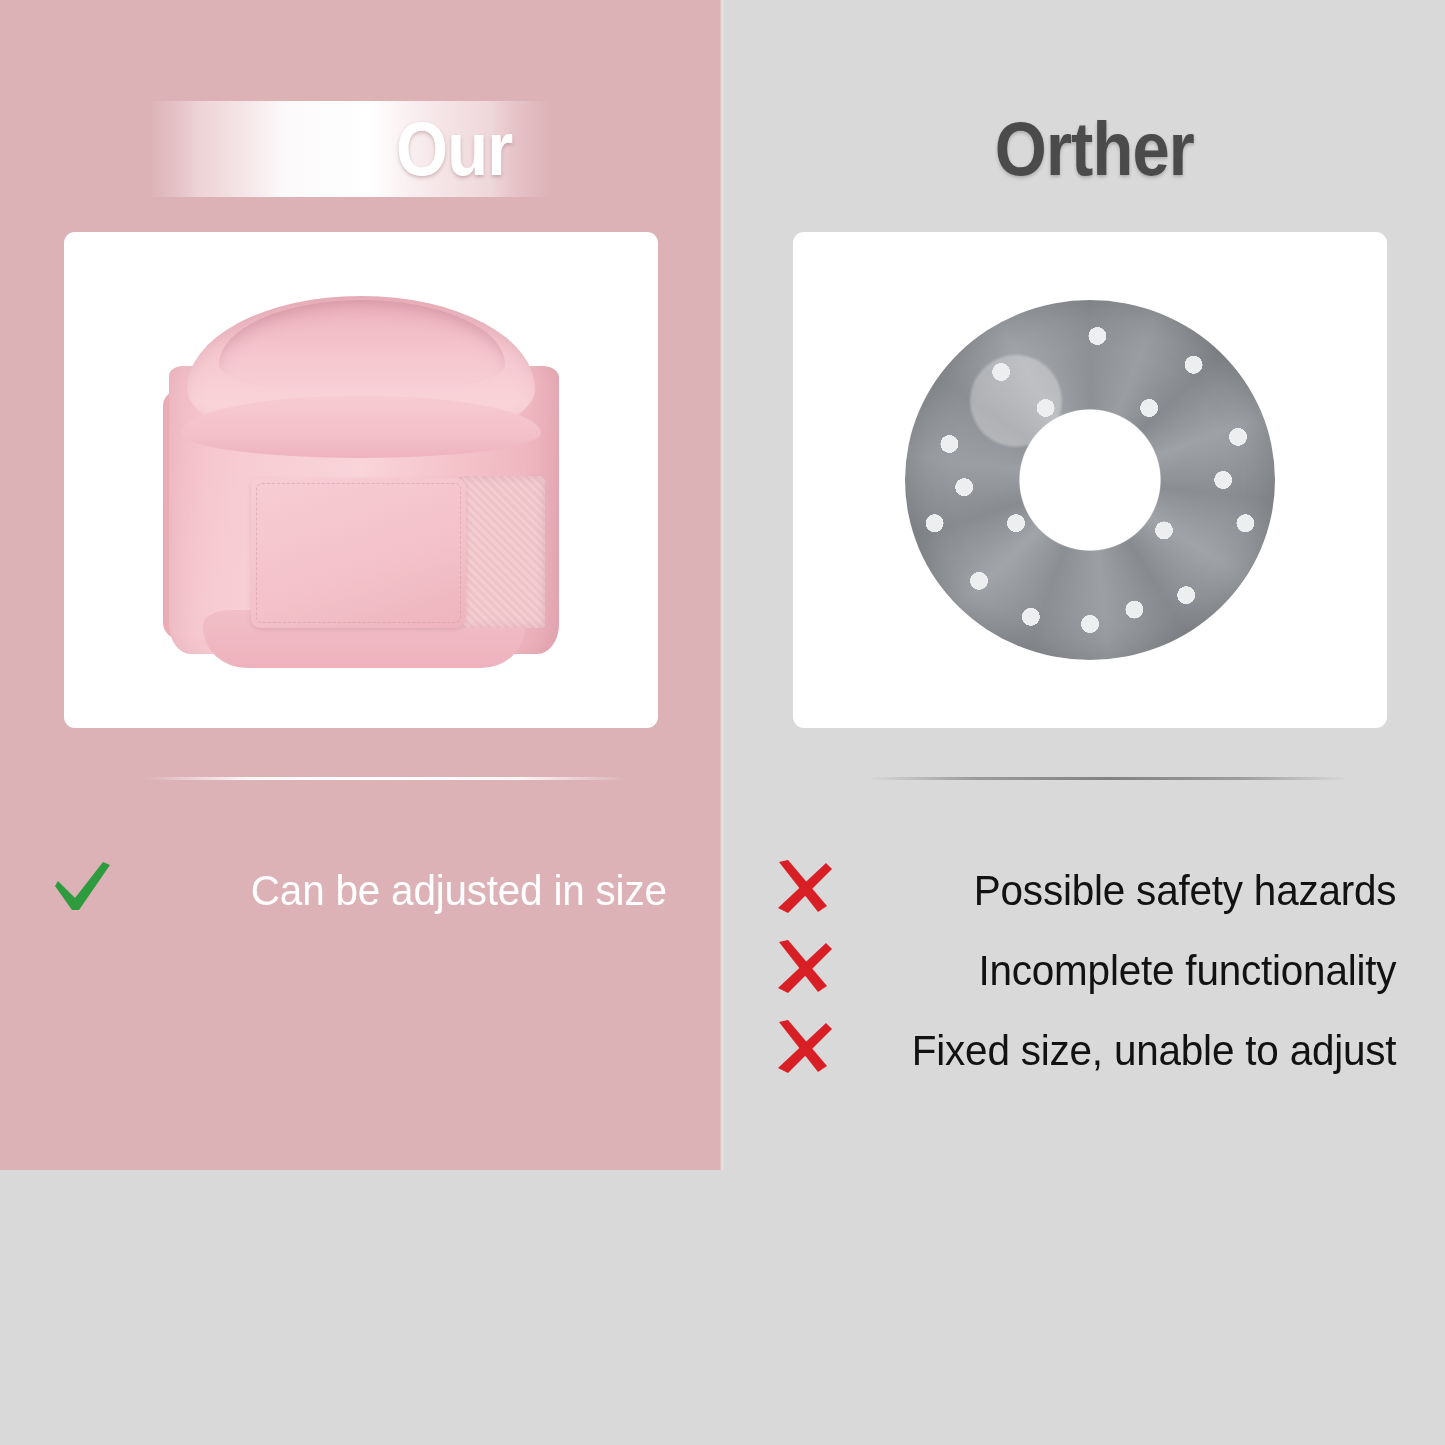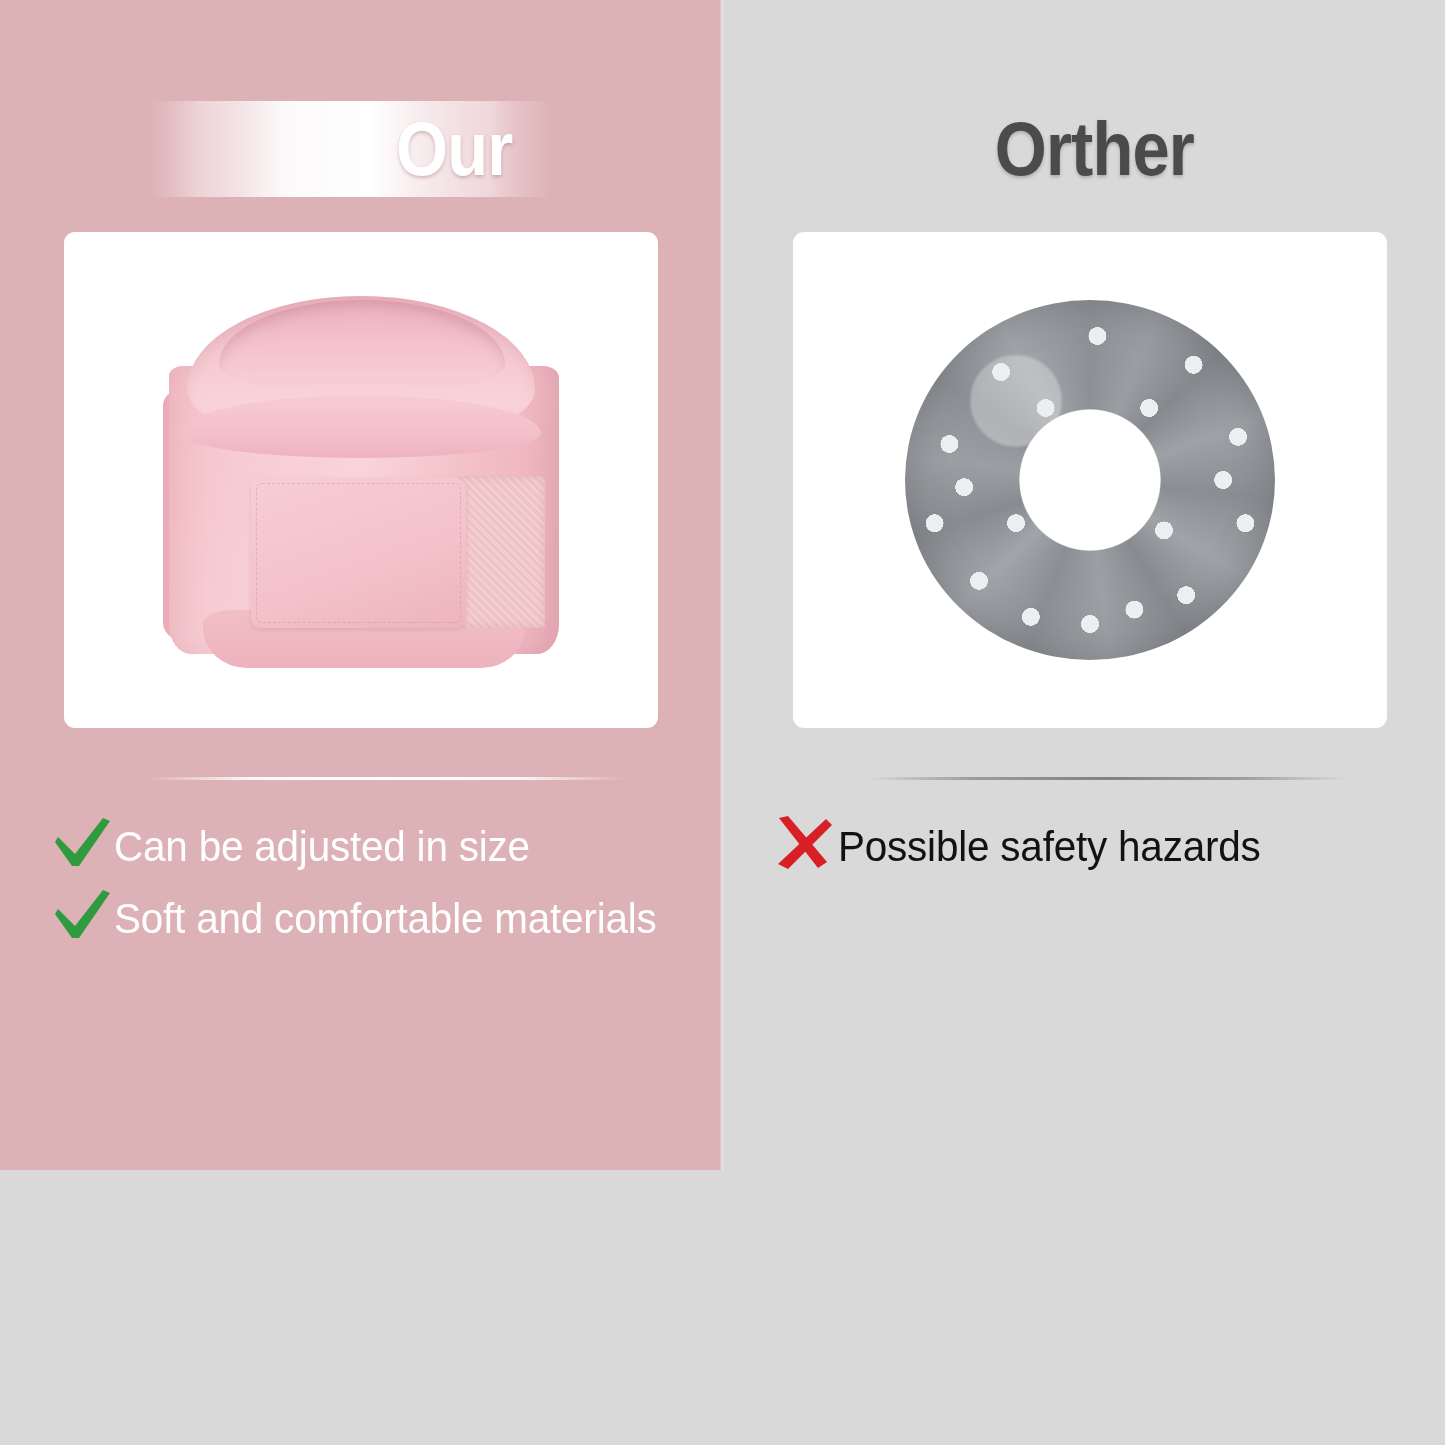--- a/index.html
+++ b/index.html
@@ -130,21 +130,21 @@
   
   .rule{position:absolute;height:3px;top:777px;}
   .rule-left{left:145px;width:480px;
     background:linear-gradient(90deg,rgba(255,255,255,0) 0%,rgba(255,255,255,.92) 22%,
                rgba(255,255,255,1) 50%,rgba(255,255,255,.9) 78%,rgba(255,255,255,0) 100%);}
   .rule-right{left:868px;width:480px;
     background:linear-gradient(90deg,rgba(150,150,150,0) 0%,rgba(135,135,135,.75) 22%,
                rgba(120,120,120,.9) 50%,rgba(135,135,135,.72) 78%,rgba(150,150,150,0) 100%);}
 
   
-  .list{position:absolute;top:822px;}
+  .list{position:absolute;top:866px;text-align:right;}
   .list-left{left:52px;width:650px;}
   .list-right{left:772px;width:660px;}
   .row{position:relative;display:flex;align-items:flex-start;margin-bottom:22px;}
   .row-mark{flex:0 0 auto;width:62px;height:56px;position:relative;margin-top:-6px;}
   .row-text{flex:1 1 auto;font-size:43px;line-height:1.12;font-weight:500;
             transform:scaleX(.94);transform-origin:left center;letter-spacing:-.2px;}
   .list-left .row-text{color:#ffffff;}
   .list-right .row-text{color:#121212;}
   .list-right .row{margin-bottom:30px;}
   .list-right .row-mark{width:66px;}
@@ -196,43 +196,53 @@
 
     <div class="row">
       <div class="row-mark">
         <svg viewBox="0 0 62 56" width="62" height="56" aria-hidden="true">
           <path d="M3 26 L6 21 L23 38 L51 2 L58 5 L27 50 L20 50 Z" fill="#2e9b3e"></path>
         </svg>
       </div>
       <div class="row-text">Can be adjusted in size</div>
     </div>
 
-    <div class="row">
-      <div class="row-mark">
-        <svg viewBox="0 0 62 56" width="62" height="56" aria-hidden="true">
-          <path d="M3 26 L6 21 L23 38 L51 2 L58 5 L27 50 L20 50 Z" fill="#2e9b3e"></path>
-        </svg>
-      </div>
-      <div class="row-text">Soft and comfortable materials</div>
-    </div>
 
 
 
   </div>
 
   <div class="list list-right">
 
     <div class="row">
       <div class="row-mark">
         <svg viewBox="0 0 62 56" width="62" height="56" aria-hidden="true">
           <path d="M7 2 L16 0 L55 46 L46 52 Z" fill="#d91f26"></path>
           <path d="M54 3 L60 9 L16 53 L6 48 Z" fill="#d91f26"></path>
         </svg>
       </div>
       <div class="row-text">Possible safety hazards</div>
     </div>
 
-
+    <div class="row">
+      <div class="row-mark">
+        <svg viewBox="0 0 62 56" width="62" height="56" aria-hidden="true">
+          <path d="M7 2 L16 0 L55 46 L46 52 Z" fill="#d91f26"></path>
+          <path d="M54 3 L60 9 L16 53 L6 48 Z" fill="#d91f26"></path>
+        </svg>
+      </div>
+      <div class="row-text">Incomplete functionality</div>
+    </div>
+
+    <div class="row">
+      <div class="row-mark">
+        <svg viewBox="0 0 62 56" width="62" height="56" aria-hidden="true">
+          <path d="M7 2 L16 0 L55 46 L46 52 Z" fill="#d91f26"></path>
+          <path d="M54 3 L60 9 L16 53 L6 48 Z" fill="#d91f26"></path>
+        </svg>
+      </div>
+      <div class="row-text">Fixed size, unable to adjust</div>
+    </div>
 
 
   </div>
 
 </div>
 
 </body></html>

